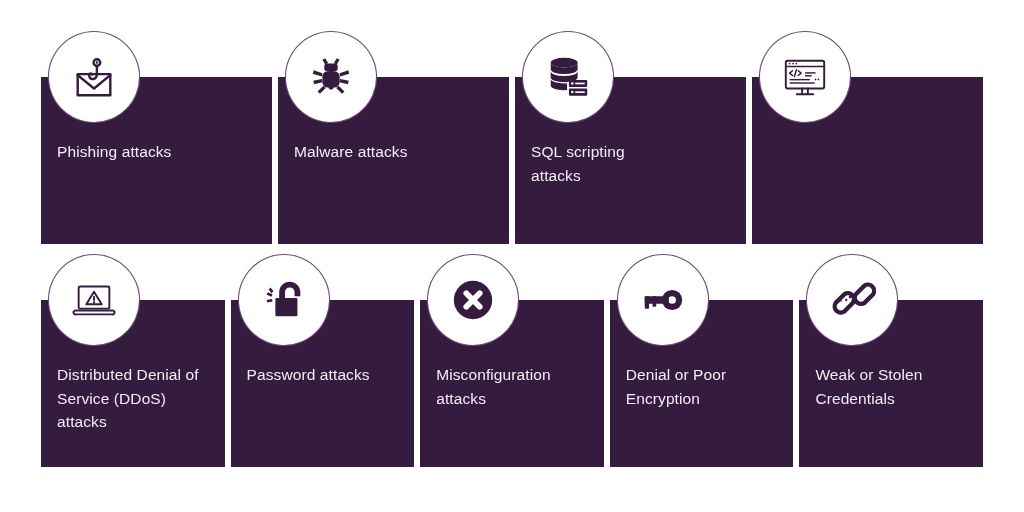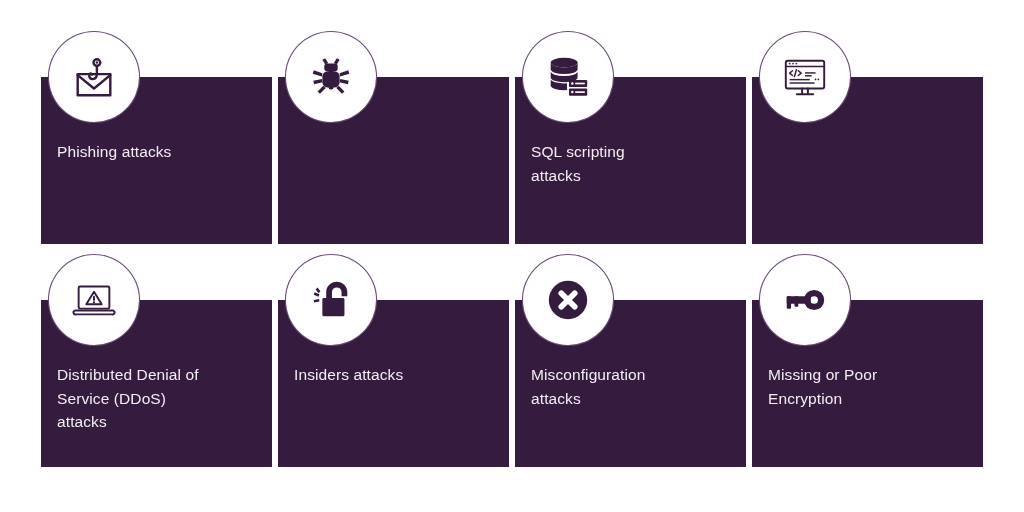--- a/index.html
+++ b/index.html
@@ -119,20 +119,21 @@
           <path class="fill-ico" d="M32 42 L14 36 L12 43 L31 49 Z"></path>
           <path class="fill-ico" d="M68 42 L86 36 L88 43 L69 49 Z"></path>
           <path class="fill-ico" d="M31 54 L13 58 L15 65 L32 61 Z"></path>
           <path class="fill-ico" d="M69 54 L87 58 L85 65 L68 61 Z"></path>
           <path class="fill-ico" d="M34 68 L22 80 L27 85 L39 73 Z"></path>
           <path class="fill-ico" d="M66 68 L78 80 L73 85 L61 73 Z"></path>
           <circle class="fill-ico" cx="44" cy="30" r="3"></circle>
           <circle class="fill-ico" cx="56" cy="30" r="3"></circle>
         </svg>
       </div>
+      <div class="card-label">Malware attacks</div>
     </div>
 
     <div class="card">
       <div class="card-body"></div>
       <div class="icon-bubble">
         <svg viewBox="0 0 100 100" aria-hidden="true">
           <ellipse class="fill-ico" cx="42" cy="20" rx="28" ry="10"></ellipse>
           <path class="fill-ico" d="M14 20 v14 a28 10 0 0 0 56 0 V20 a28 10 0 0 1 -56 0 Z"></path>
           <path class="fill-ico" d="M14 38 v13 a28 10 0 0 0 56 0 V38 a28 10 0 0 1 -56 0 Z"></path>
           <path class="fill-ico" d="M14 55 v13 a28 10 0 0 0 34 9.2 V63 a28 10 0 0 1 -34 -8 Z"></path>
@@ -198,21 +199,21 @@
       <div class="card-body"></div>
       <div class="icon-bubble">
         <svg viewBox="0 0 100 100" aria-hidden="true">
           <path class="fill-ico" d="M40 46 L40 34 C40 21, 50 12, 62 12 C74 12, 84 21, 84 34 L84 42 L72 42 L72 34 C72 28, 68 24, 62 24 C56 24, 52 28, 52 34 L52 46 Z"></path>
           <rect class="fill-ico" x="32" y="46" width="46" height="38" rx="3"></rect>
           <path class="fill-ico" d="M16 34 L26 38 L24 43 L14 39 Z"></path>
           <path class="fill-ico" d="M14 50 L25 48 L26 53 L15 55 Z"></path>
           <path class="fill-ico" d="M22 24 L28 32 L24 36 L18 28 Z"></path>
         </svg>
       </div>
-      <div class="card-label">Insiders attacks</div>
+      <div class="card-label">Password attacks</div>
     </div>
 
     <div class="card">
       <div class="card-body"></div>
       <div class="icon-bubble">
         <svg viewBox="0 0 100 100" aria-hidden="true">
           <circle class="fill-ico" cx="50" cy="50" r="40"></circle>
           <path style="fill:none;stroke:#ffffff;stroke-width:12;stroke-linecap:round" d="M36 36 L64 64 M64 36 L36 64"></path>
         </svg>
       </div>
@@ -224,20 +225,38 @@
       <div class="card-body"></div>
       <div class="icon-bubble">
         <svg viewBox="0 0 100 100" aria-hidden="true">
           <circle class="fill-ico" cx="69" cy="50" r="21"></circle>
           <circle style="fill:#ffffff" cx="69" cy="50" r="8"></circle>
           <rect class="fill-ico" x="12" y="42" width="50" height="16" rx="2"></rect>
           <rect class="fill-ico" x="12" y="42" width="9" height="26" rx="2"></rect>
           <rect class="fill-ico" x="28" y="42" width="8" height="22" rx="2"></rect>
         </svg>
       </div>
-      <div class="card-label">Missing or Poor
+      <div class="card-label">Denial or Poor
 Encryption</div>
     </div>
 
+    <div class="card">
+      <div class="card-body"></div>
+      <div class="icon-bubble">
+        <svg viewBox="0 0 100 100" aria-hidden="true">
+          <path class="stroke-ico" style="stroke-width:9" d="M58 38 L76 20 a13 13 0 0 1 18 18 L76 56 a13 13 0 0 1 -18 -18"></path>
+          <path class="stroke-ico" style="stroke-width:9" d="M42 62 L26 78 a13 13 0 0 1 -18 -18 L26 42 a13 13 0 0 1 18 18" transform="translate(8,-4)"></path>
+          <circle class="fill-ico" cx="46" cy="44" r="3"></circle>
+          <circle class="fill-ico" cx="38" cy="50" r="2.4"></circle>
+          <circle class="fill-ico" cx="50" cy="53" r="2"></circle>
+          <circle class="fill-ico" cx="33" cy="42" r="1.8"></circle>
+          <circle class="fill-ico" cx="42" cy="36" r="1.6"></circle>
+          <circle class="fill-ico" cx="28" cy="52" r="1.5"></circle>
+          <circle class="fill-ico" cx="54" cy="38" r="1.5"></circle>
+        </svg>
+      </div>
+      <div class="card-label">Weak or Stolen
+Credentials</div>
+    </div>
 
   </div>
 
 </div>
 
 </body></html>

